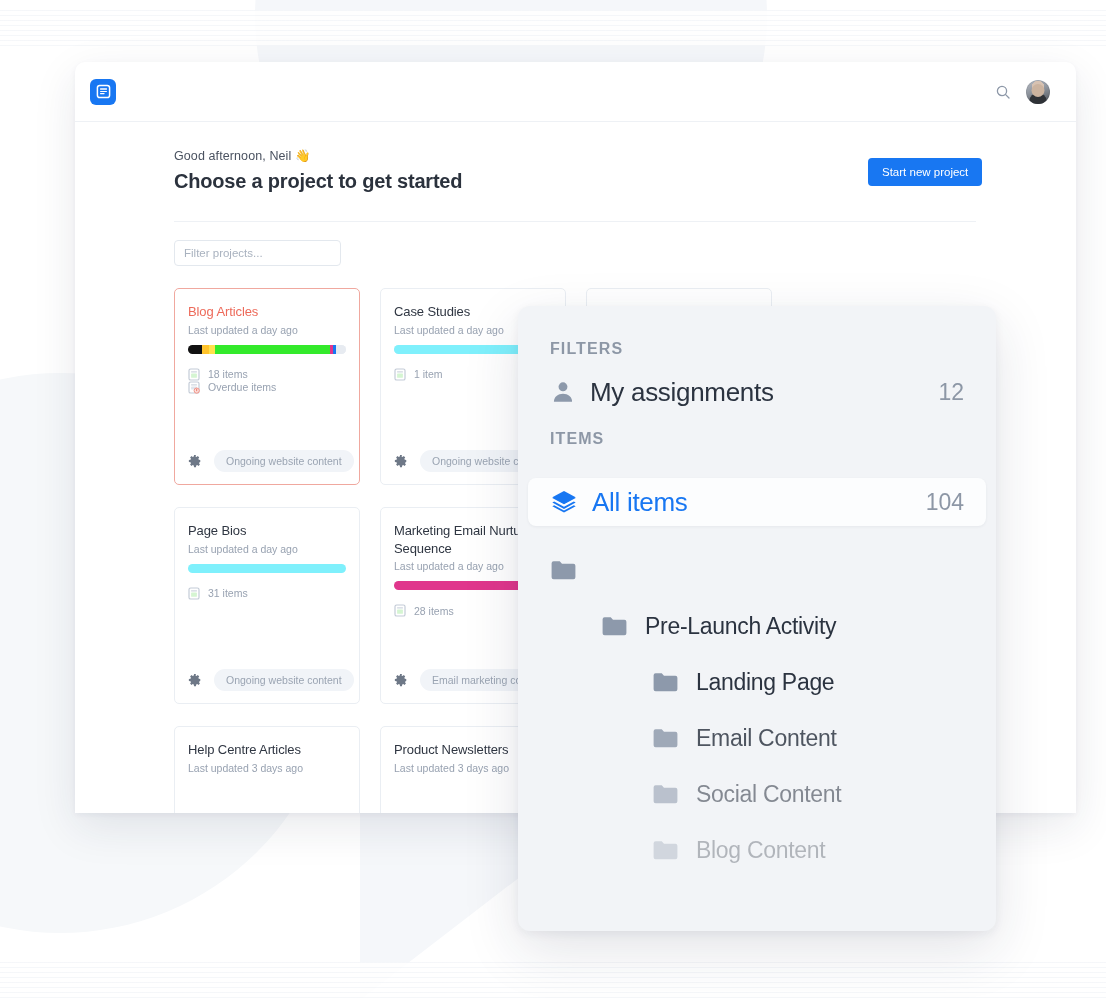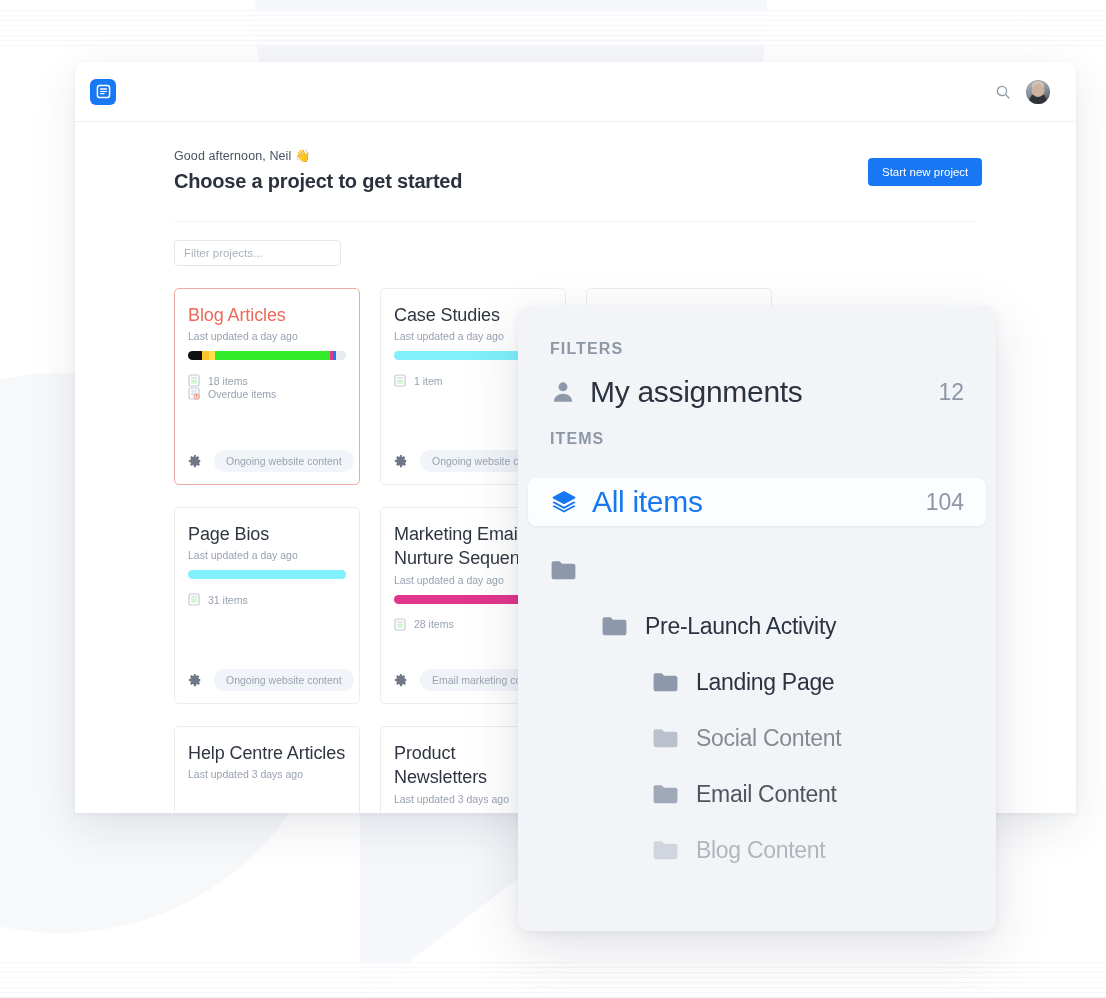--- a/index.html
+++ b/index.html
@@ -135,21 +135,21 @@
     position:relative;
     height:197px;
     background:#fff;
     border:1px solid #eaeef3;
     border-radius:5px;
     padding:14px 13px 12px 13px;
     display:flex; flex-direction:column;
     cursor:pointer;
   }
   .card.overdue { border-color:#f0a89f; }
-  .card-title { font-size:18px; color:#2f3642; line-height:1.35; letter-spacing:-.1px; }
+  .card-title { font-size:13px; color:#2f3642; line-height:1.35; letter-spacing:-.1px; }
   .card.overdue .card-title { color:#ed6a5a; }
   .card-sub { font-size:10.5px; color:#98a2b1; margin-top:3px; }
 
   .bar {
     margin-top:9px; height:9px; border-radius:5px;
     background:#eef1f5; overflow:hidden;
     display:flex;
   }
   .bar .seg { height:100%; }
 
@@ -183,21 +183,21 @@
     letter-spacing:1.1px;
     padding:0 32px;
   }
   .panel-row {
     display:flex; align-items:center;
     height:48px;
     padding:0 32px;
     gap:14px;
     cursor:pointer;
   }
-  .panel-row .label { font-size:30px; color:#2b3340; letter-spacing:-.3px; }
+  .panel-row .label { font-size:26px; color:#2b3340; letter-spacing:-.3px; }
   .panel-row .count { margin-left:auto; font-size:23px; color:#8d97a6; }
   .panel-row.active {
     background:#fcfdfe;
     border-radius:8px;
     margin:16px 10px;
     padding:0 22px;
     box-shadow:0 1px 3px rgba(30,45,70,.06);
     text-align:center;
   }
   .panel-row.active .label { color:#1877f2; }
@@ -502,32 +502,32 @@
     <path d="M1.6 4.2a2 2 0 012-2h6.1l2.3 2.6h11.4a2 2 0 012 2v11.4a2 2 0 01-2 2H3.6a2 2 0 01-2-2z" fill="#8d99ab"></path>
   </svg></span>
      <span class="label">Pre-Launch Activity</span>
         </div>
         <div class="folder-row depth-2 fade-1">
           <span class="icon-folder"><svg width="28" height="22" viewBox="0 0 28 22" aria-hidden="true">
     <path d="M1.6 4.2a2 2 0 012-2h6.1l2.3 2.6h11.4a2 2 0 012 2v11.4a2 2 0 01-2 2H3.6a2 2 0 01-2-2z" fill="#8d99ab"></path>
   </svg></span>
      <span class="label">Landing Page</span>
         </div>
+        <div class="folder-row depth-2 fade-2">
+          <span class="icon-folder"><svg width="28" height="22" viewBox="0 0 28 22" aria-hidden="true">
+    <path d="M1.6 4.2a2 2 0 012-2h6.1l2.3 2.6h11.4a2 2 0 012 2v11.4a2 2 0 01-2 2H3.6a2 2 0 01-2-2z" fill="#8d99ab"></path>
+  </svg></span>
+     <span class="label">Email Content</span>
+        </div>
         <div class="folder-row depth-2 fade-3">
           <span class="icon-folder"><svg width="28" height="22" viewBox="0 0 28 22" aria-hidden="true">
     <path d="M1.6 4.2a2 2 0 012-2h6.1l2.3 2.6h11.4a2 2 0 012 2v11.4a2 2 0 01-2 2H3.6a2 2 0 01-2-2z" fill="#8d99ab"></path>
   </svg></span>
      <span class="label">Social Content</span>
         </div>
-        <div class="folder-row depth-2 fade-2">
-          <span class="icon-folder"><svg width="28" height="22" viewBox="0 0 28 22" aria-hidden="true">
-    <path d="M1.6 4.2a2 2 0 012-2h6.1l2.3 2.6h11.4a2 2 0 012 2v11.4a2 2 0 01-2 2H3.6a2 2 0 01-2-2z" fill="#8d99ab"></path>
-  </svg></span>
-     <span class="label">Email Content</span>
-        </div>
         <div class="folder-row depth-2 fade-4">
           <span class="icon-folder"><svg width="28" height="22" viewBox="0 0 28 22" aria-hidden="true">
     <path d="M1.6 4.2a2 2 0 012-2h6.1l2.3 2.6h11.4a2 2 0 012 2v11.4a2 2 0 01-2 2H3.6a2 2 0 01-2-2z" fill="#8d99ab"></path>
   </svg></span>
      <span class="label">Blog Content</span>
         </div>
       </div>
   </div>
 
 </div>

